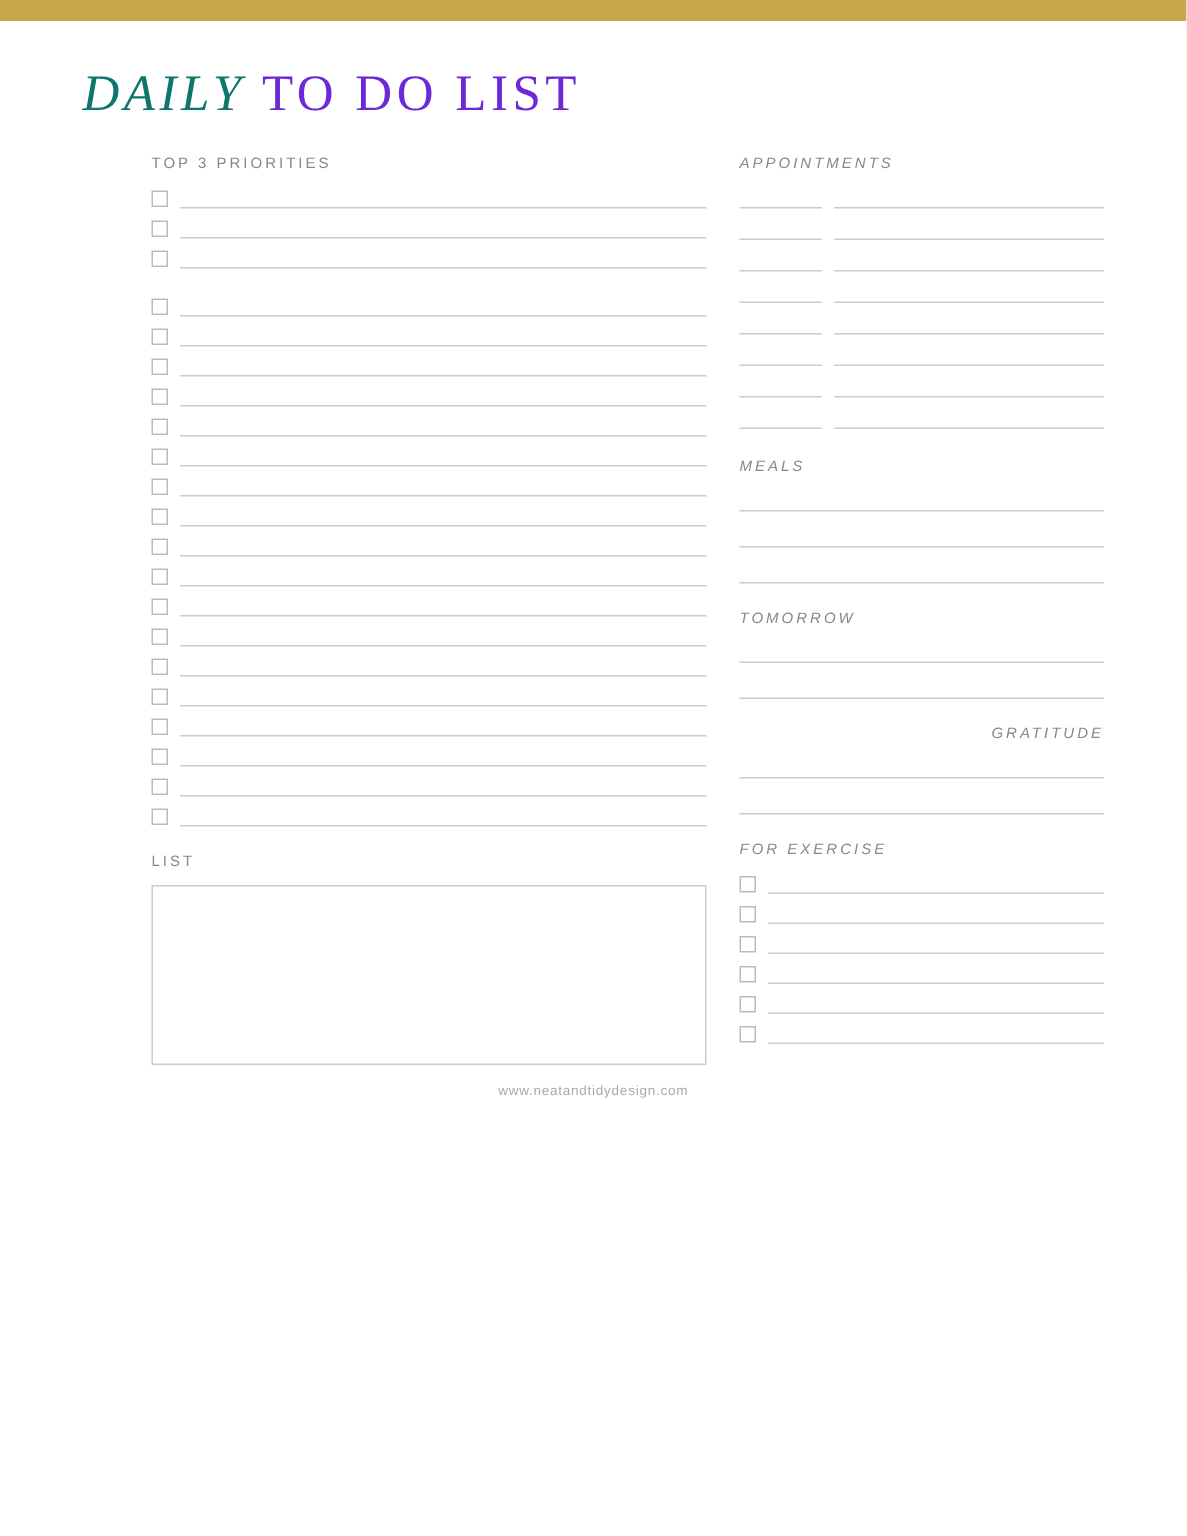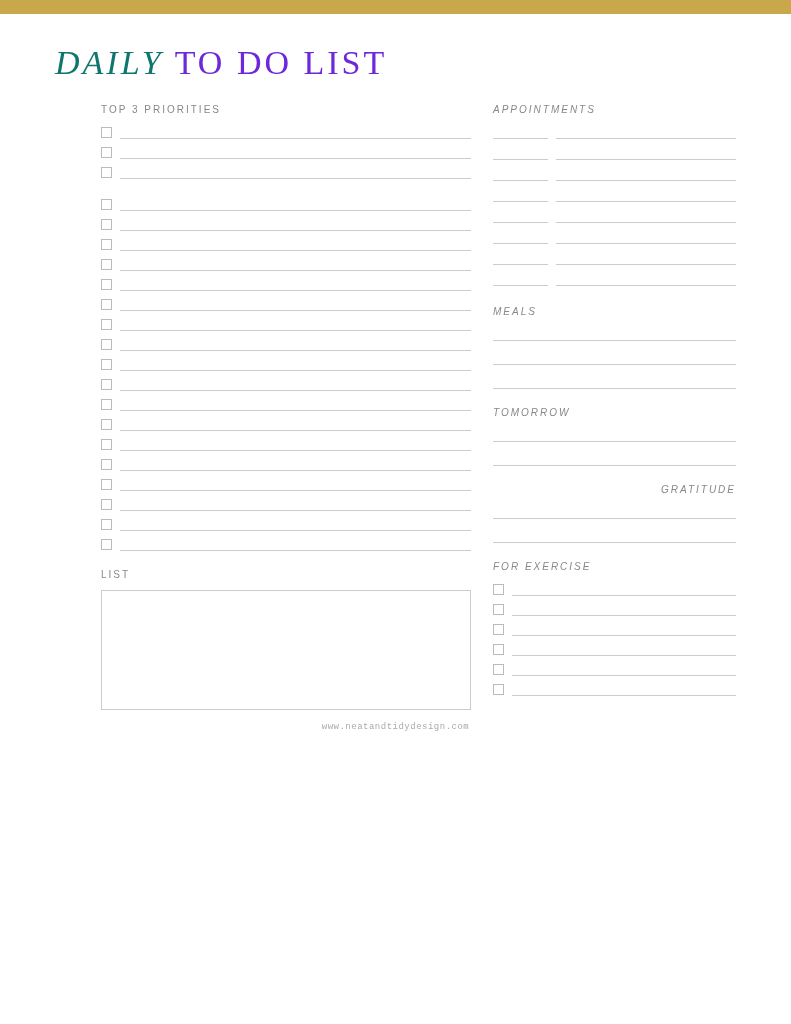--- a/index.html
+++ b/index.html
@@ -169,21 +169,21 @@
 
     .footer-brand {
       font-family: 'Georgia', serif;
       font-size: 12px;
       color: #888;
       font-style: italic;
       letter-spacing: 1px;
     }
 
     .footer-url {
-      font-family: Liberation Mono, monospace;
+      font-family: Liberation Sans, sans-serif;
       font-size: 9px;
       color: #aaa;
       letter-spacing: 0.5px;
     }
 
     .section-gap {
       margin-bottom: 6px;
     }
   </style>
 </head>

